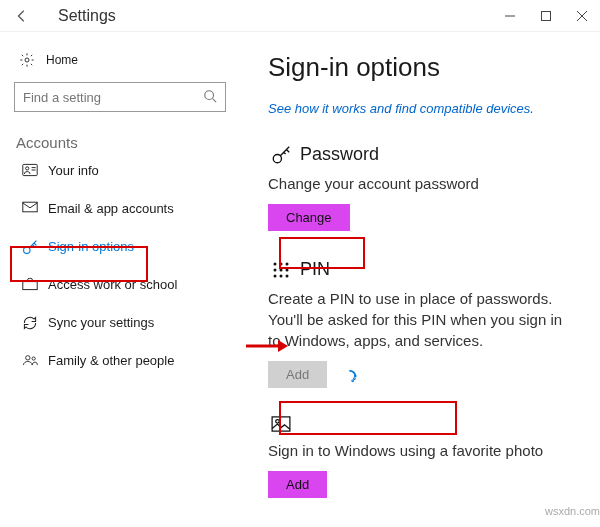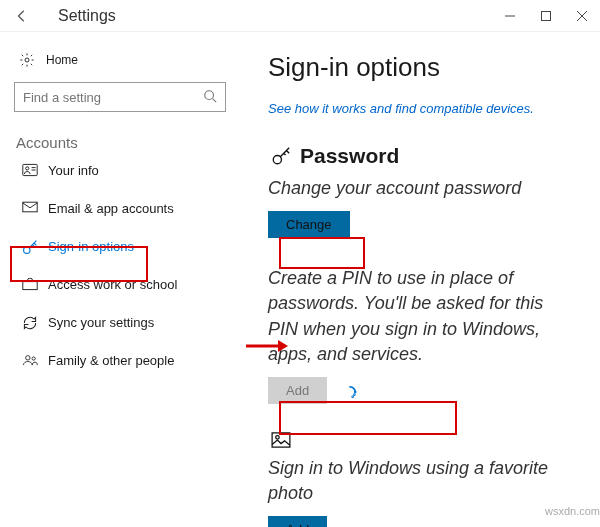--- a/index.html
+++ b/index.html
@@ -97,34 +97,33 @@
   .right h1 {
     font-weight: 300;
     font-size: 26px;
     margin-bottom: 18px;
     color:#1a1a1a;
   }
   .link { color:#0066cc; font-size:13px; cursor:pointer; display:inline-block;font-style:italic;}
   .section { margin-top: 28px; position:relative;}
   .section-head {
     display:flex; align-items:center;
-    font-size: 21px; font-weight: 700;
+    font-size: 18px; font-weight: 400;
     color:#1a1a1a;
     margin-bottom: 8px;
   }
   .section-head .hicon { width: 26px; display:flex; justify-content:center; margin-right: 6px; color:#111;}
   .section-desc {
-    font-size: 18px; color:#333; line-height: 1.4;
+    font-size: 15px; color:#333; line-height: 1.4;
     margin-bottom: 10px;
     max-width: 300px;
-    font-style: italic;
   }
   .wbtn {
     display:inline-block;
-    background:#0369a1;
+    background:#d946ef;
     border:none;
     padding: 6px 18px;
     font-size: 13px;
     color:#111;
     cursor:pointer;
   }
   .wbtn.disabled { color:#777; background:#d0d0d0; }
   .redbox {
     position:absolute;
     border: 2px solid #d60000;
@@ -291,20 +290,36 @@
             </svg>
         </span>
         <span>Password</span>
       </div>
       <div class="section-desc">Change your account password</div>
       <button class="wbtn">Change</button>
     </div>
 
     
     <div class="section">
+      <div class="section-head">
+        <span class="hicon">
+          <svg width="18" height="18" viewBox="0 0 18 18" fill="currentColor">
+              <circle cx="3" cy="3" r="1.5"></circle>
+              <circle cx="9" cy="3" r="1.5"></circle>
+              <circle cx="15" cy="3" r="1.5"></circle>
+              <circle cx="3" cy="9" r="1.5"></circle>
+              <circle cx="9" cy="9" r="1.5"></circle>
+              <circle cx="15" cy="9" r="1.5"></circle>
+              <circle cx="3" cy="15" r="1.5"></circle>
+              <circle cx="9" cy="15" r="1.5"></circle>
+              <circle cx="15" cy="15" r="1.5"></circle>
+            </svg>
+        </span>
+        <span>PIN</span>
+      </div>
       <div class="section-desc">Create a PIN to use in place of passwords. You'll be asked for this PIN when you sign in to Windows, apps, and services.</div>
       <button class="wbtn disabled">Add</button>
       <span class="spinner">
         <svg width="14" height="14" viewBox="0 0 16 16" fill="none" stroke-width="2">
             <path d="M8 2 A6 6 0 0 1 14 8" stroke-linecap="round"></path>
             <circle cx="14" cy="8" r="0.5"></circle>
             <circle cx="13" cy="11" r="0.5"></circle>
             <circle cx="11" cy="13.5" r="0.5"></circle>
           </svg>
       </span>

